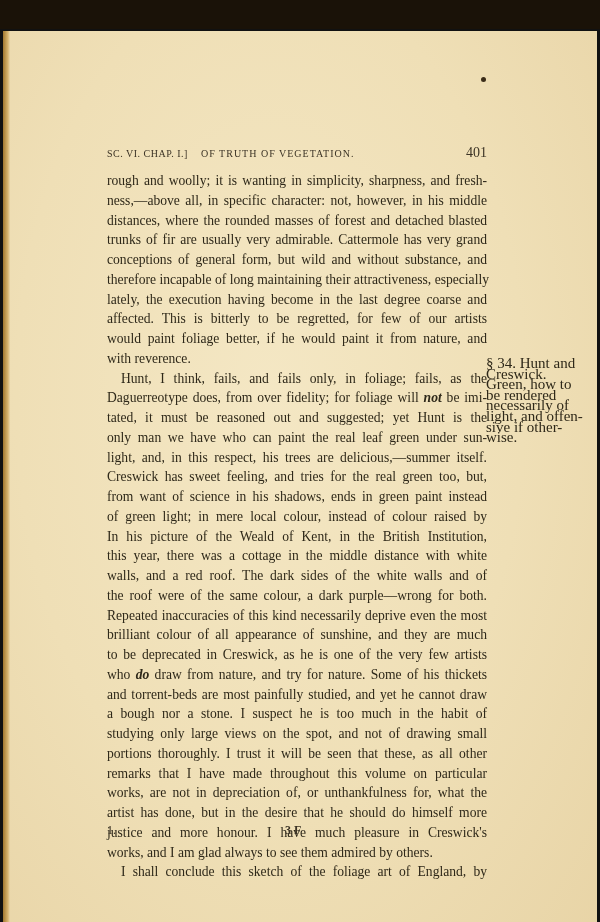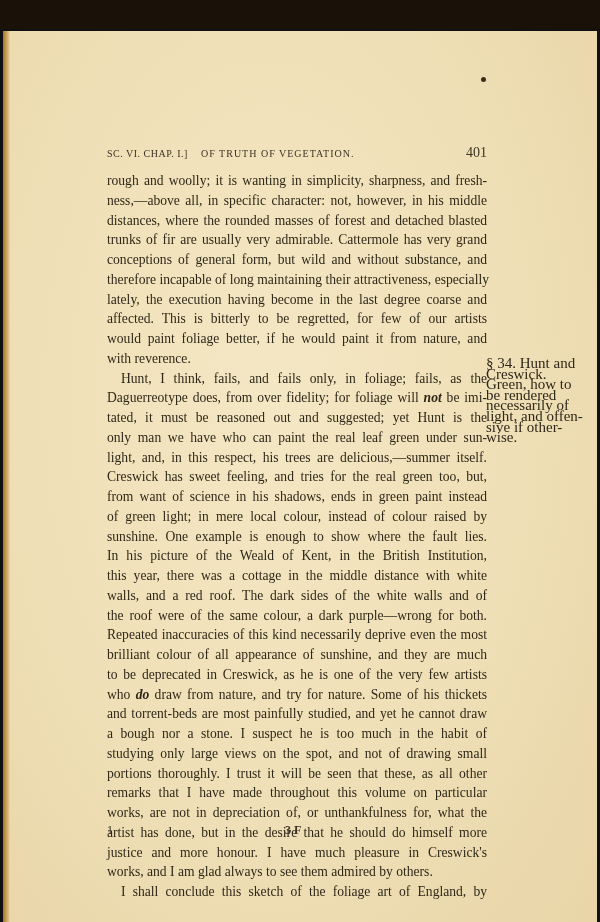--- a/index.html
+++ b/index.html
@@ -79,21 +79,20 @@
       <span class="line">would paint foliage better, if he would paint it from nature, and</span>
       <span class="line last">with reverence.</span>
       <span class="line indent">Hunt, I think, fails, and fails only, in foliage; fails, as the</span>
       <span class="line"><span>Daguerreotype does, from over fidelity; for foliage will </span><em>not</em><span> be imi-</span></span>
       <span class="line">tated, it must be reasoned out and suggested; yet Hunt is the</span>
       <span class="line">only man we have who can paint the real leaf green under sun-</span>
       <span class="line">light, and, in this respect, his trees are delicious,—summer itself.</span>
       <span class="line">Creswick has sweet feeling, and tries for the real green too, but,</span>
       <span class="line">from want of science in his shadows, ends in green paint instead</span>
       <span class="line">of green light; in mere local colour, instead of colour raised by</span>
-      <span class="line">sunshine.  One example is enough to show where the fault lies.</span>
       <span class="line">In his picture of the Weald of Kent, in the British Institution,</span>
       <span class="line">this year, there was a cottage in the middle distance with white</span>
       <span class="line">walls, and a red roof.  The dark sides of the white walls and of</span>
       <span class="line">the roof were of the same colour, a dark purple—wrong for both.</span>
       <span class="line">Repeated inaccuracies of this kind necessarily deprive even the most</span>
       <span class="line">brilliant colour of all appearance of sunshine, and they are much</span>
       <span class="line">to be deprecated in Creswick, as he is one of the very few artists</span>
       <span class="line"><span>who </span><em>do</em><span> draw from nature, and try for nature.  Some of his thickets</span></span>
       <span class="line">and torrent-beds are most painfully studied, and yet he cannot draw</span>
       <span class="line">a bough nor a stone.  I suspect he is too much in the habit of</span>

